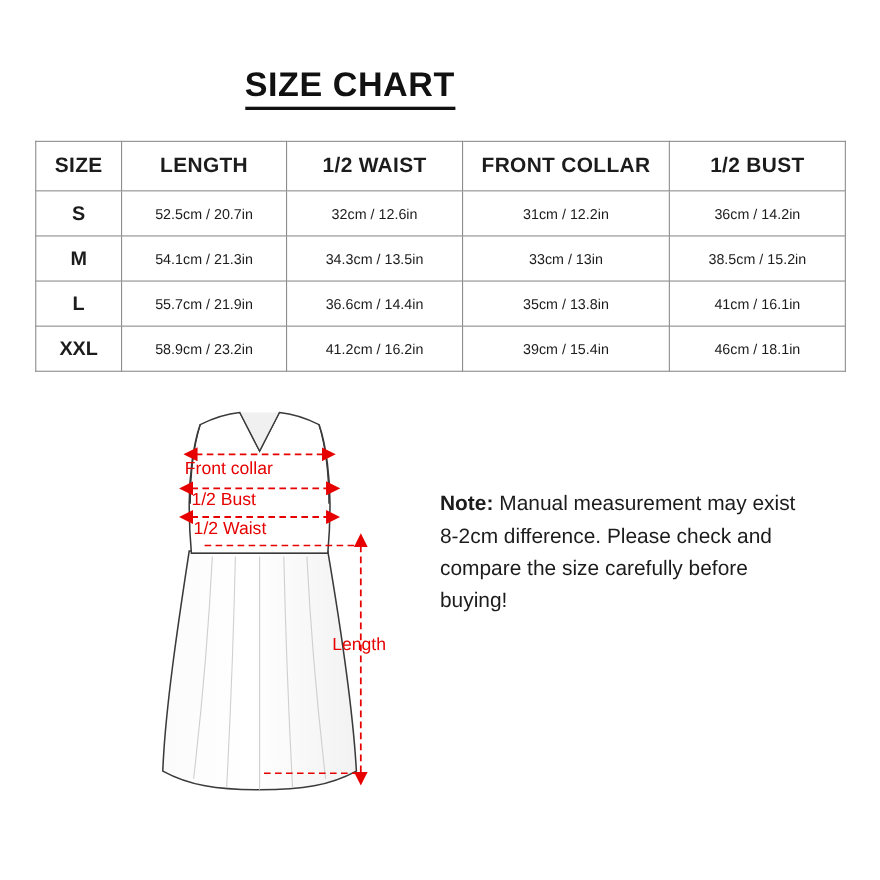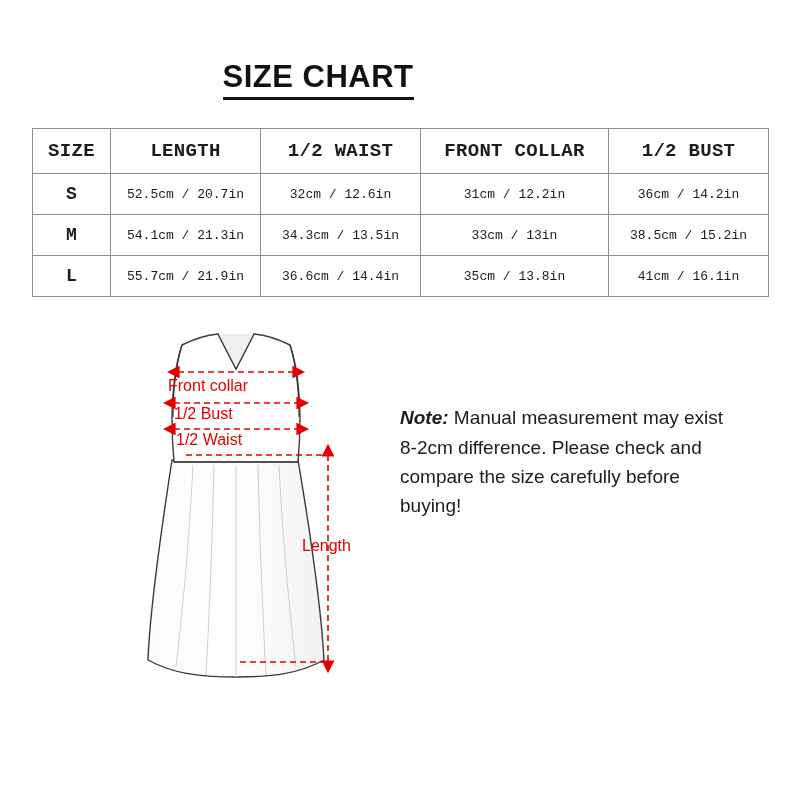--- a/index.html
+++ b/index.html
@@ -38,21 +38,20 @@
   }
 
   
   .table-wrap {
     margin: 28px 32px 0 32px;
   }
   table.size-table {
     border-collapse: collapse;
     width: 736px;
     table-layout: fixed;
-    font-family: Liberation Mono, monospace;
   }
   table.size-table th,
   table.size-table td {
     border: 1px solid #8d8d8d;
     text-align: center;
     font-size: 13px;
     color: #1c1c1c;
     height: 40px;
     padding: 0 2px;
   }
@@ -111,21 +110,20 @@
     position: absolute;
     left: 400px;
     top: 78px;
     width: 330px;
     font-size: 19px;
     line-height: 1.55;
     color: #1c1c1c;
   }
   .note b {
     font-weight: bold;
-    font-style: italic;
   }
 </style>
 </head>
 <body>
 
 <div class="page">
 
   <div class="title-wrap">
     <div class="title">SIZE CHART</div>
   </div>
@@ -162,20 +160,27 @@
           <td>34.3cm / 13.5in</td>
           <td>33cm / 13in</td>
           <td>38.5cm / 15.2in</td>
         </tr>
         <tr>
           <td class="size-cell">L</td>
           <td>55.7cm / 21.9in</td>
           <td>36.6cm / 14.4in</td>
           <td>35cm / 13.8in</td>
           <td>41cm / 16.1in</td>
+        </tr>
+        <tr>
+          <td class="size-cell">XXL</td>
+          <td>58.9cm / 23.2in</td>
+          <td>41.2cm / 16.2in</td>
+          <td>39cm / 15.4in</td>
+          <td>46cm / 18.1in</td>
         </tr>
       </tbody>
     </table>
   </div>
 
   <div class="lower">
 
     <div class="dress-area">
       <svg width="300" height="400" viewBox="0 0 300 400">
         <defs>

